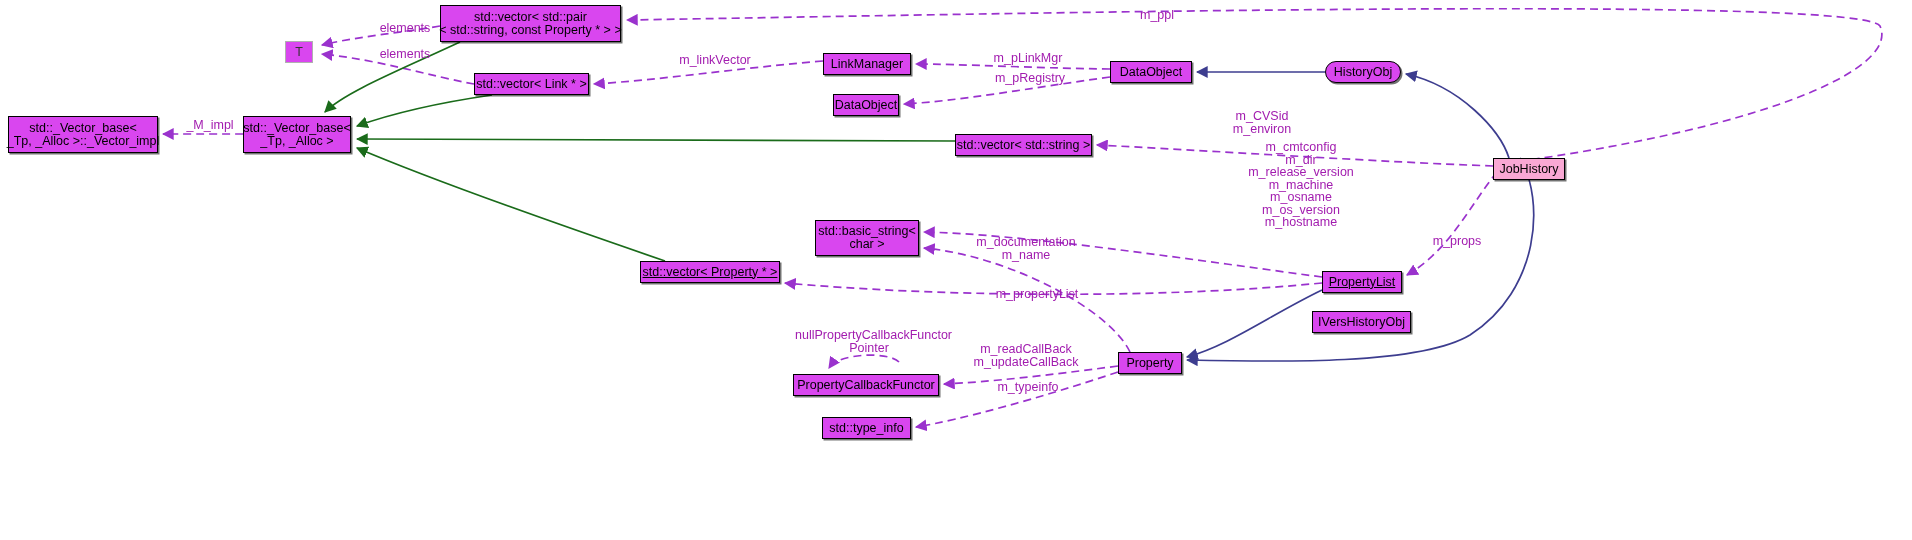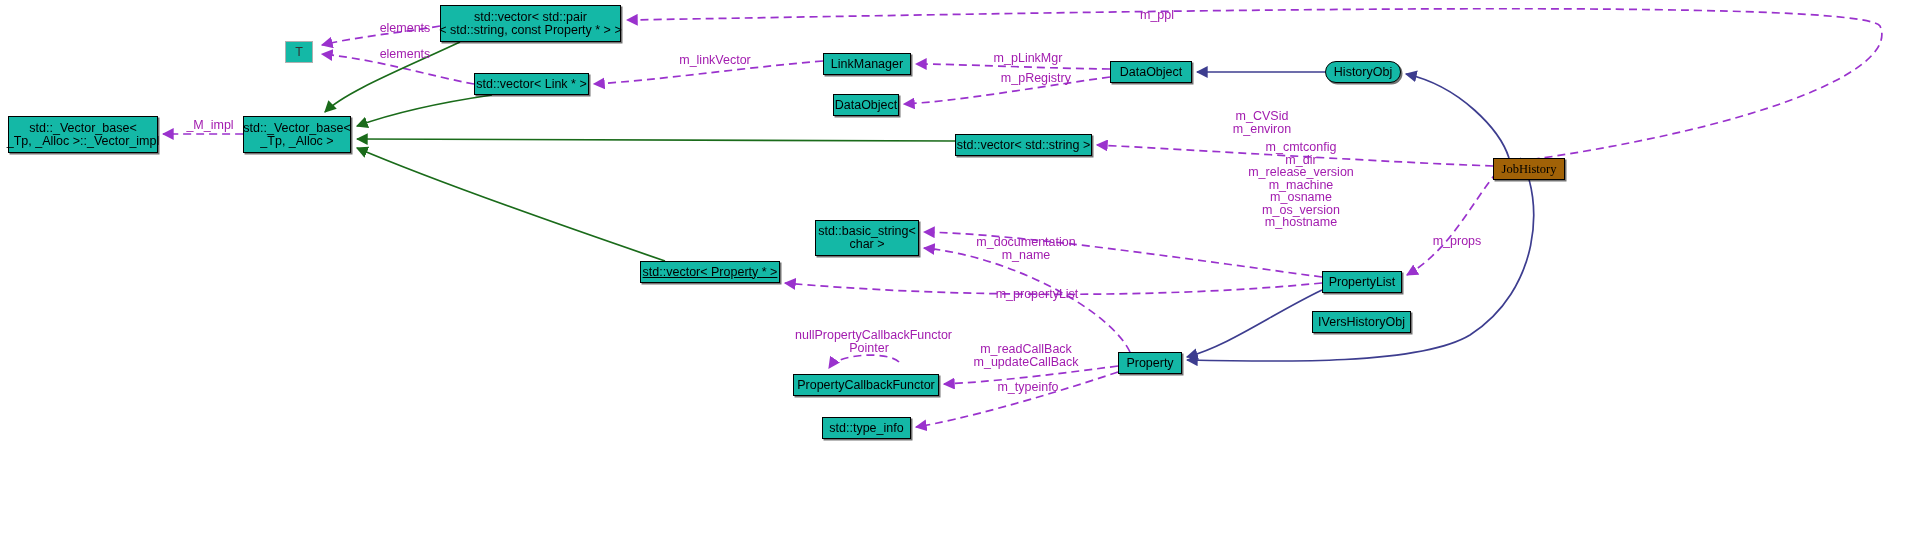--- a/index.html
+++ b/index.html
@@ -21,34 +21,33 @@
     position: absolute;
     left: 0;
     top: 0;
     width: 1912px;
     height: 540px;
   }
   .node {
     position: absolute;
     box-sizing: border-box;
     border: 1px solid #000000;
-    background: #14b8a6;
+    background: #d946ef;
     color: #000000;
     font-size: 12.5px;
     line-height: 13px;
     text-align: center;
     display: flex;
     align-items: center;
     justify-content: center;
     white-space: pre;
     box-shadow: 1.5px 1.5px 0 0 rgba(0,0,0,0.55);
   }
   .node.highlight {
-    background: #a16207;
-    font-family: Liberation Serif, serif;
+    background: #f9a8d4;
   }
   .node.faint {
     border: 1px solid #b0b0b0;
     box-shadow: none;
     color: #333;
   }
   .edge-label {
     position: absolute;
     font-size: 12.5px;
     line-height: 12.5px;
@@ -155,41 +154,41 @@
 
   <div class="node" style="left:955px; top:134px; width:137px; height:22px;">std::vector&lt; std::string &gt;</div>
 
   <div class="node highlight" style="left:1493px; top:158px; width:72px; height:22px;">JobHistory</div>
 
   <div class="node" style="left:815px; top:220px; width:104px; height:36px;">std::basic_string&lt;
 char &gt;</div>
 
   <div class="node" style="left:640px; top:261px; width:140px; height:22px;text-decoration:underline;">std::vector&lt; Property * &gt;</div>
 
-  <div class="node" style="left:1322px; top:271px; width:80px; height:22px;">PropertyList</div>
+  <div class="node" style="left:1322px; top:271px; width:80px; height:22px;text-decoration:underline;">PropertyList</div>
 
   <div class="node" style="left:1312px; top:311px; width:99px; height:22px;">IVersHistoryObj</div>
 
   <div class="node" style="left:1118px; top:352px; width:64px; height:22px;">Property</div>
 
   <div class="node" style="left:793px; top:374px; width:146px; height:22px;">PropertyCallbackFunctor</div>
 
   <div class="node" style="left:822px; top:417px; width:89px; height:22px;">std::type_info</div>
 
   <div class="edge-label" style="left:375px; top:22px; width:60px;">elements</div>
 
   <div class="edge-label" style="left:375px; top:48px; width:60px;">elements</div>
 
   <div class="edge-label" style="left:1133px; top:9px; width:48px;">m_ppl</div>
 
   <div class="edge-label" style="left:672px; top:54px; width:86px;">m_linkVector</div>
 
   <div class="edge-label" style="left:987px; top:52px; width:82px;">m_pLinkMgr</div>
 
-  <div class="edge-label" style="left:989px; top:72px; width:82px;text-align:right;">m_pRegistry</div>
+  <div class="edge-label" style="left:989px; top:72px; width:82px;">m_pRegistry</div>
 
   <div class="edge-label" style="left:181px; top:119px; width:58px;">_M_impl</div>
 
   <div class="edge-label" style="left:1209px; top:110px; width:106px;">m_CVSid
 m_environ</div>
 
   <div class="edge-label" style="left:1234px; top:141px; width:134px;">m_cmtconfig
 m_dir
 m_release_version
 m_machine

